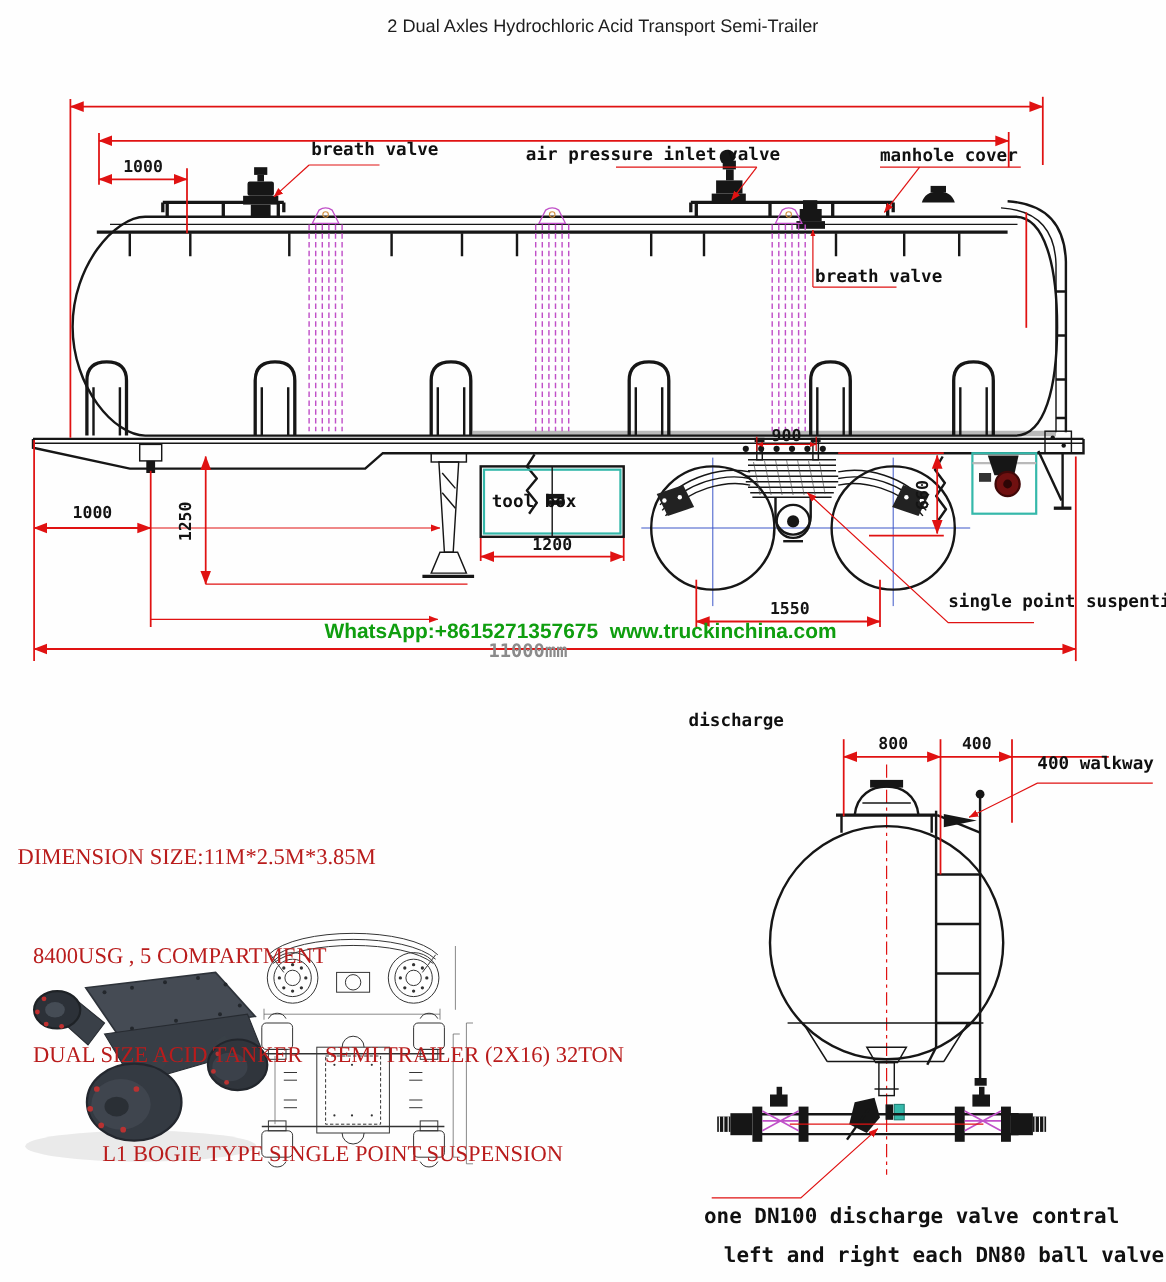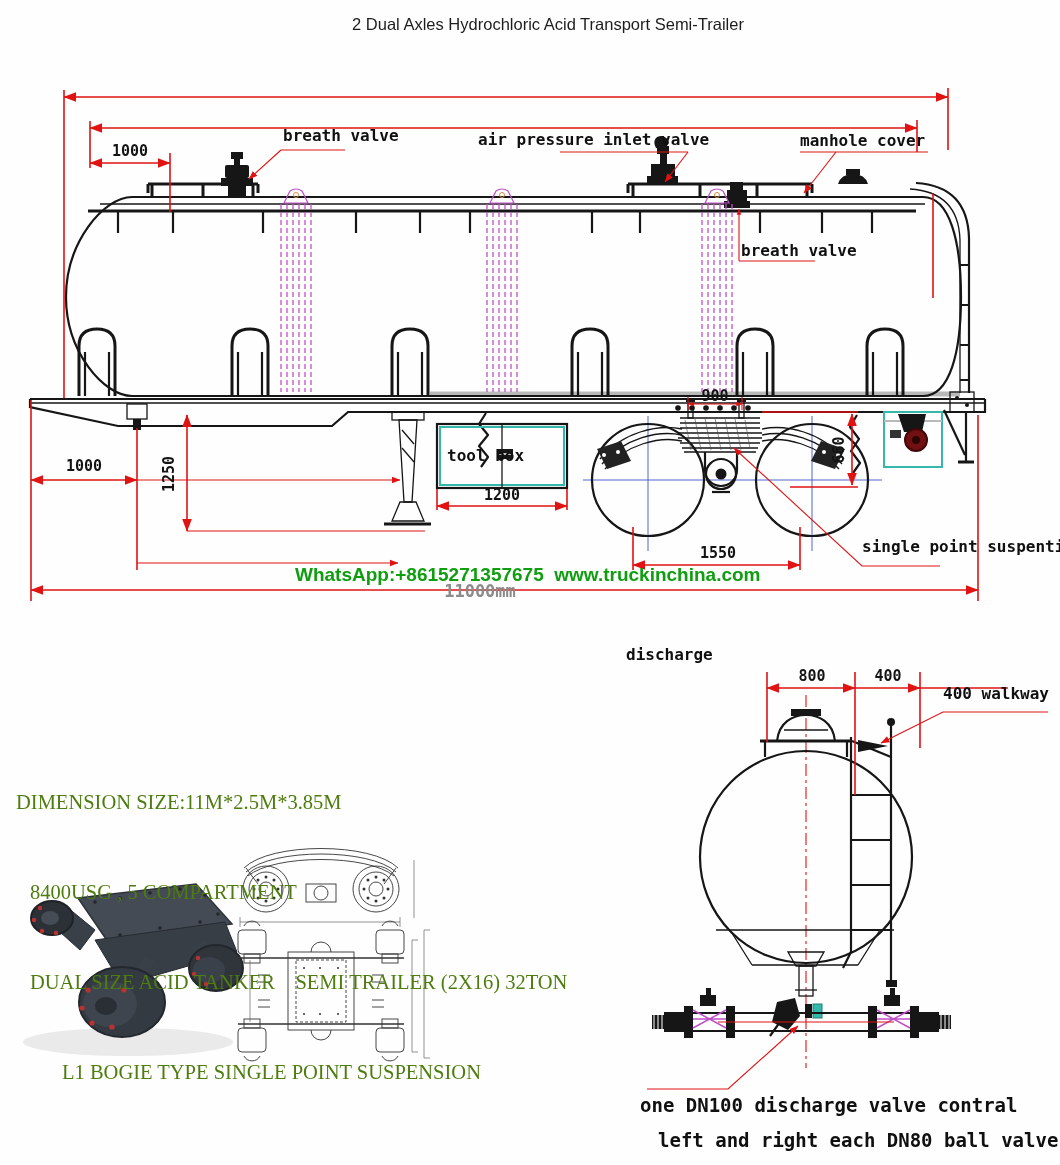--- a/index.html
+++ b/index.html
@@ -17,24 +17,24 @@
   .b  {stroke:#3c55c8;fill:none;stroke-width:0.9;}
   .t  {stroke:#35b8aa;fill:none;stroke-width:2;}
   .gy {stroke:#b9b9b9;fill:none;}
   .dim {font:bold 15px "DejaVu Sans Mono",monospace;fill:#141414;}
   .lbl {font:bold 16px "DejaVu Sans Mono",monospace;fill:#101010;}
   .note{font:bold 19px "DejaVu Sans Mono",monospace;fill:#101010;}
   .gray{font:bold 17px "DejaVu Sans Mono",monospace;fill:#8b8b8b;}
   
   .title{position:absolute;left:0;right:0;top:15px;text-align:center;
          font-size:16.5px;color:#1d1d1d;margin-left:36px;}
-  .specs{position:absolute;left:16px;top:727px;font-family:"Liberation Serif",serif;
-         font-size:20.5px;color:#4d7c0f;line-height:30px;white-space:pre;}
+  .specs{position:absolute;left:16px;top:704px;font-family:"Liberation Serif",serif;
+         font-size:20.5px;color:#b91c1c;line-height:30px;white-space:pre;}
   .specs .l2,.specs .l3{margin-left:14px;}
-  .specs .l4{margin-left:46px;}
+  .specs .l4{margin-left:77px;}
   .contact{position:absolute;left:295px;top:564px;width:460px;text-align:right;
            font-weight:bold;font-size:19px;color:#0f9e0f;white-space:pre;z-index:5;}
 </style>
 </head>
 <body>
 
 <svg width="1060" height="1165" viewBox="0 0 1060 1165">
   <defs>
     <marker id="ar" viewBox="0 0 10 10" refX="9.5" refY="5" markerWidth="8" markerHeight="8" orient="auto-start-reverse">
       <path d="M0,1.2 L10,5 L0,8.8 Z" fill="#e01212"></path>

